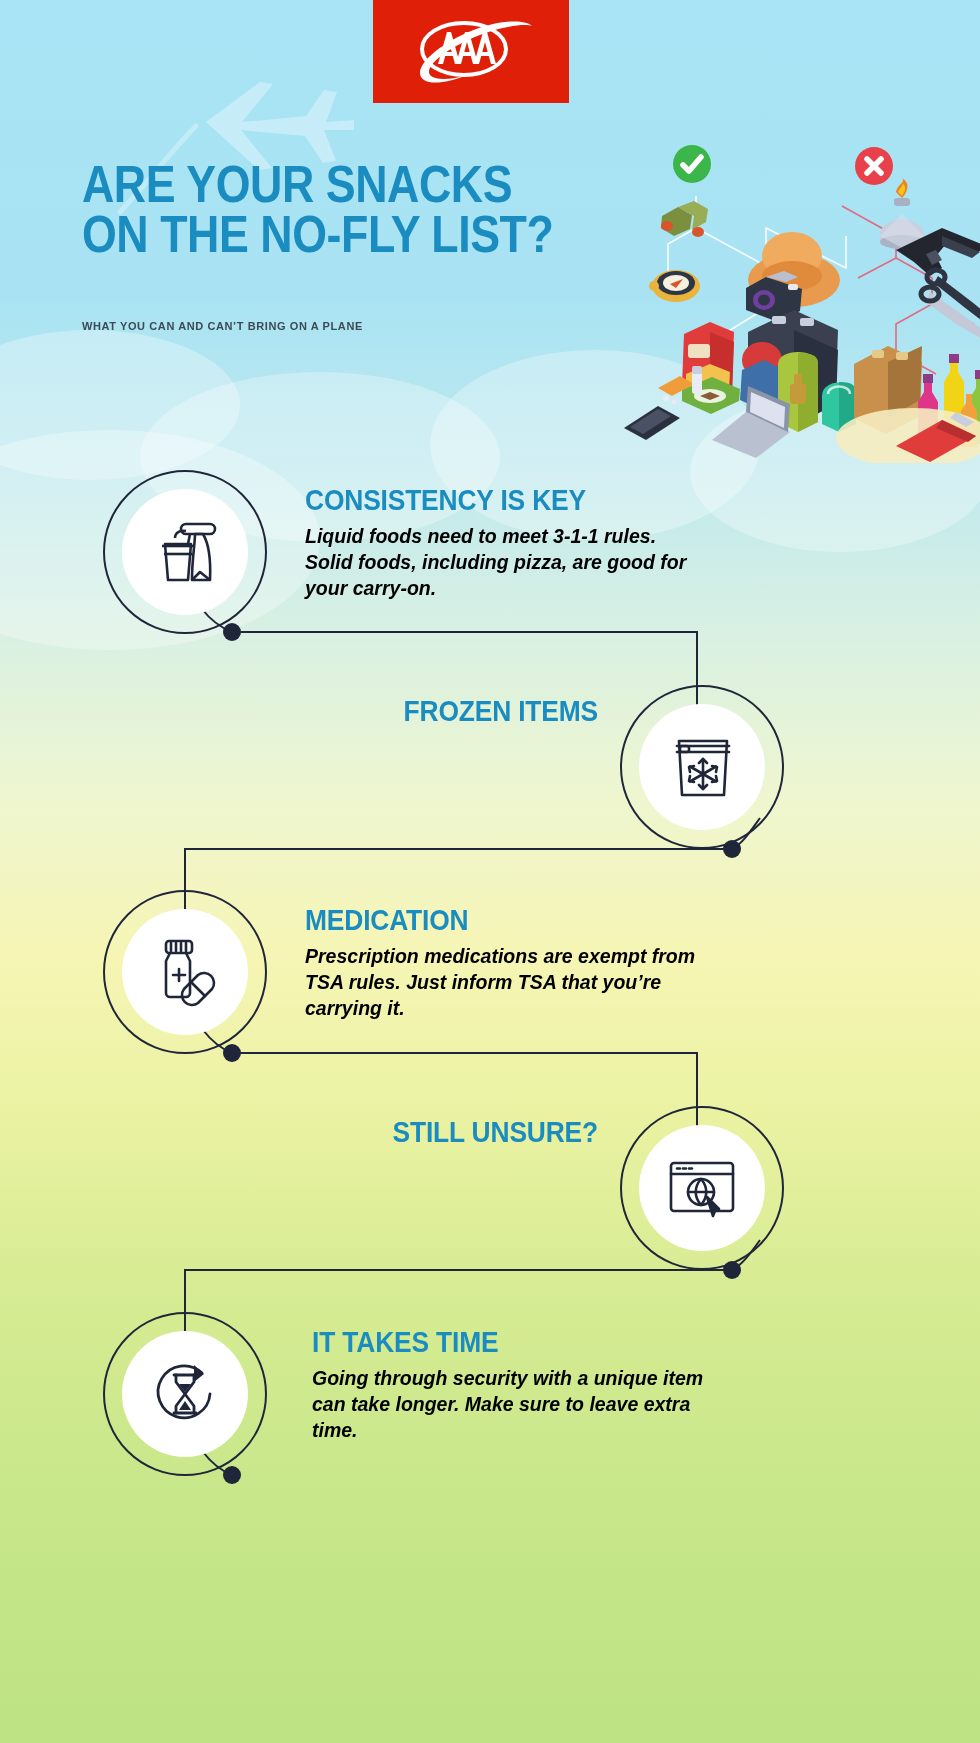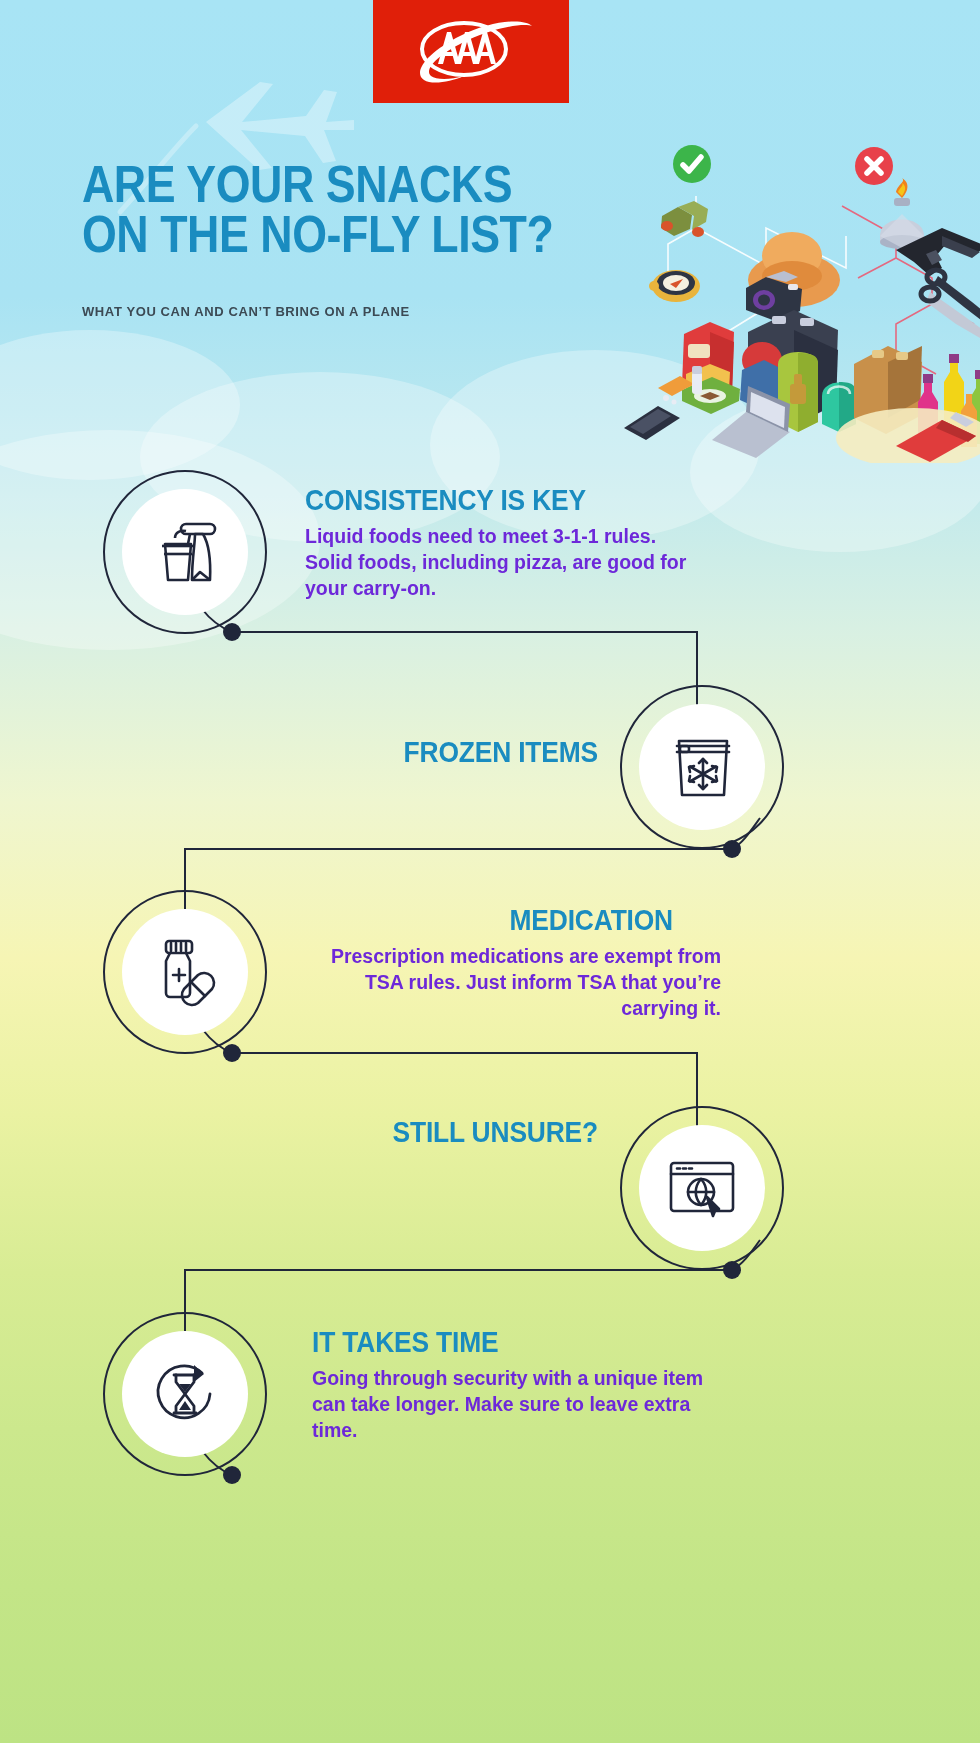--- a/index.html
+++ b/index.html
@@ -37,22 +37,22 @@
   
   .headline {
     position:absolute; left:82px; top:160px; width:560px;
     color:#1a8cc0; font-weight:bold; font-size:52px; line-height:.96;
     letter-spacing:-0.5px;
     font-family:"Liberation Sans Narrow","Liberation Sans", sans-serif;
     transform:scaleX(.86); transform-origin:left top;
   }
   .headline div { white-space:nowrap; }
   .subhead {
-    position:absolute; left:82px; top:304px; width:620px;
-    color:#3c4a54; font-weight:bold; font-size:13px; letter-spacing:.6px;
+    position:absolute; left:82px; top:320px; width:620px;
+    color:#3c4a54; font-weight:bold; font-size:11px; letter-spacing:.6px;
   }
 
   
   .illu { position:absolute; left:596px; top:118px; width:390px; height:345px; }
 
   
   .sec { position:absolute; }
   .bubble {
     position:absolute; width:164px; height:164px; border-radius:50%;
     border:2px solid #20263a; background:transparent;
@@ -64,21 +64,21 @@
   }
   .txt { position:absolute; width:400px; }
   .txt h2 {
     color:#1a8cc0; font-weight:bold; font-size:30px; letter-spacing:-0.2px;
     font-family:"Liberation Sans Narrow","Liberation Sans", sans-serif;
     transform:scaleX(.88); margin-bottom:9px; line-height:1;
   }
   .txt.left h2 { transform-origin:left center; }
   .txt.right h2 { transform-origin:right center; }
   .txt p {
-    color:#6d28d9; font-size:19.5px; line-height:1.33; font-weight:600;
+    color:#000000; font-size:19.5px; line-height:1.33; font-weight:600;font-style:italic;
   }
   .txt.right { text-align:right; }
   .txt.right h2 { text-align:right; }
 
   .connector { position:absolute; left:0; top:0; width:980px; height:1743px;
                pointer-events:none; }
 </style>
 </head>
 <body>
 
@@ -339,41 +339,41 @@
           <g transform="translate(41,47)">
             <path d="M0 -15 v30 M-13 -7.5 L13 7.5 M-13 7.5 L13 -7.5"></path>
             <path d="M-4 -11 l4 -4 l4 4 M-4 11 l4 4 l4 -4"></path>
             <path d="M-13 -2 l-1 -5 l5 -1 M13 2 l1 5 l-5 1"></path>
             <path d="M-13 2 l-1 5 l5 1 M13 -2 l1 -5 l-5 -1"></path>
           </g>
         </g>
       </svg>
     </div>
   </div>
-  <div class="txt right" style="left:198px; top:696px; width:400px;margin-top:41px;">
+  <div class="txt right" style="left:198px; top:696px; width:400px;">
     <h2>FROZEN ITEMS</h2>
   </div>
 </div>
 
 <div class="sec">
   <div class="bubble" style="left:103px; top:890px;">
     <div class="inner">
       <svg width="82" height="82" viewBox="0 0 82 82">
         <g stroke="#20263a" stroke-width="2.6" fill="none" stroke-linejoin="round" stroke-linecap="round">
           <rect x="22" y="10" width="26" height="12" rx="3"></rect>
           <path d="M27 12 v8 M32 12 v8 M37 12 v8 M42 12 v8"></path>
           <path d="M26 22 l-4 8 v32 a4 4 0 0 0 4 4 h16 a4 4 0 0 0 4 -4 v-32 l-4 -8"></path>
           <path d="M29 44 h12 M35 38 v12"></path>
           <path d="M54 44 a10 10 0 0 1 14 14 l-14 14 a10 10 0 0 1 -14 -14 Z"></path>
           <path d="M47 51 l14 14"></path>
         </g>
       </svg>
     </div>
   </div>
-  <div class="txt left" style="left:321px; top:905px; width:400px;text-align:right;">
+  <div class="txt left" style="left:305px; top:905px; width:400px;">
     <h2>MEDICATION</h2>
     <p>Prescription medications are exempt from TSA rules. Just inform TSA that you’re carrying it.</p>
   </div>
 </div>
 
 <div class="sec">
   <div class="bubble" style="left:620px; top:1106px;">
     <div class="inner">
       <svg width="82" height="82" viewBox="0 0 82 82">
         <g stroke="#20263a" stroke-width="2.6" fill="none" stroke-linejoin="round" stroke-linecap="round">

